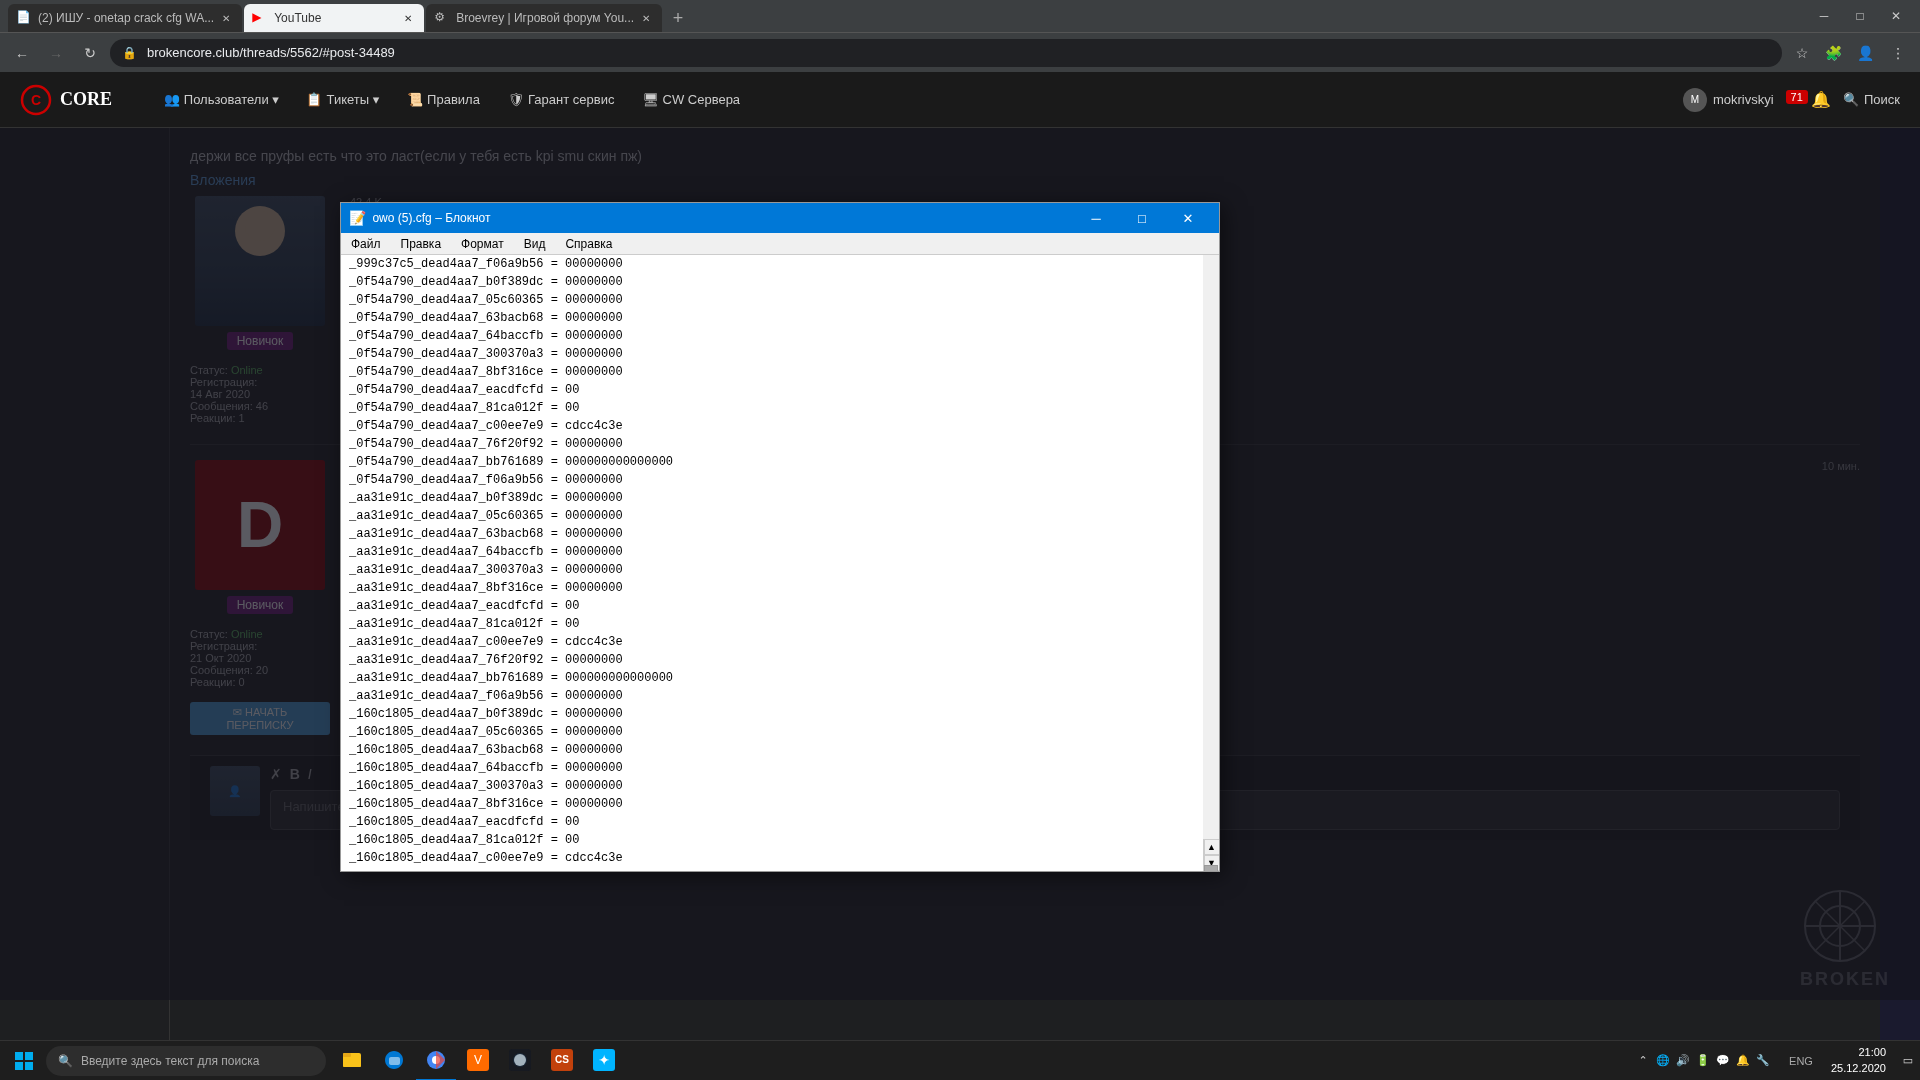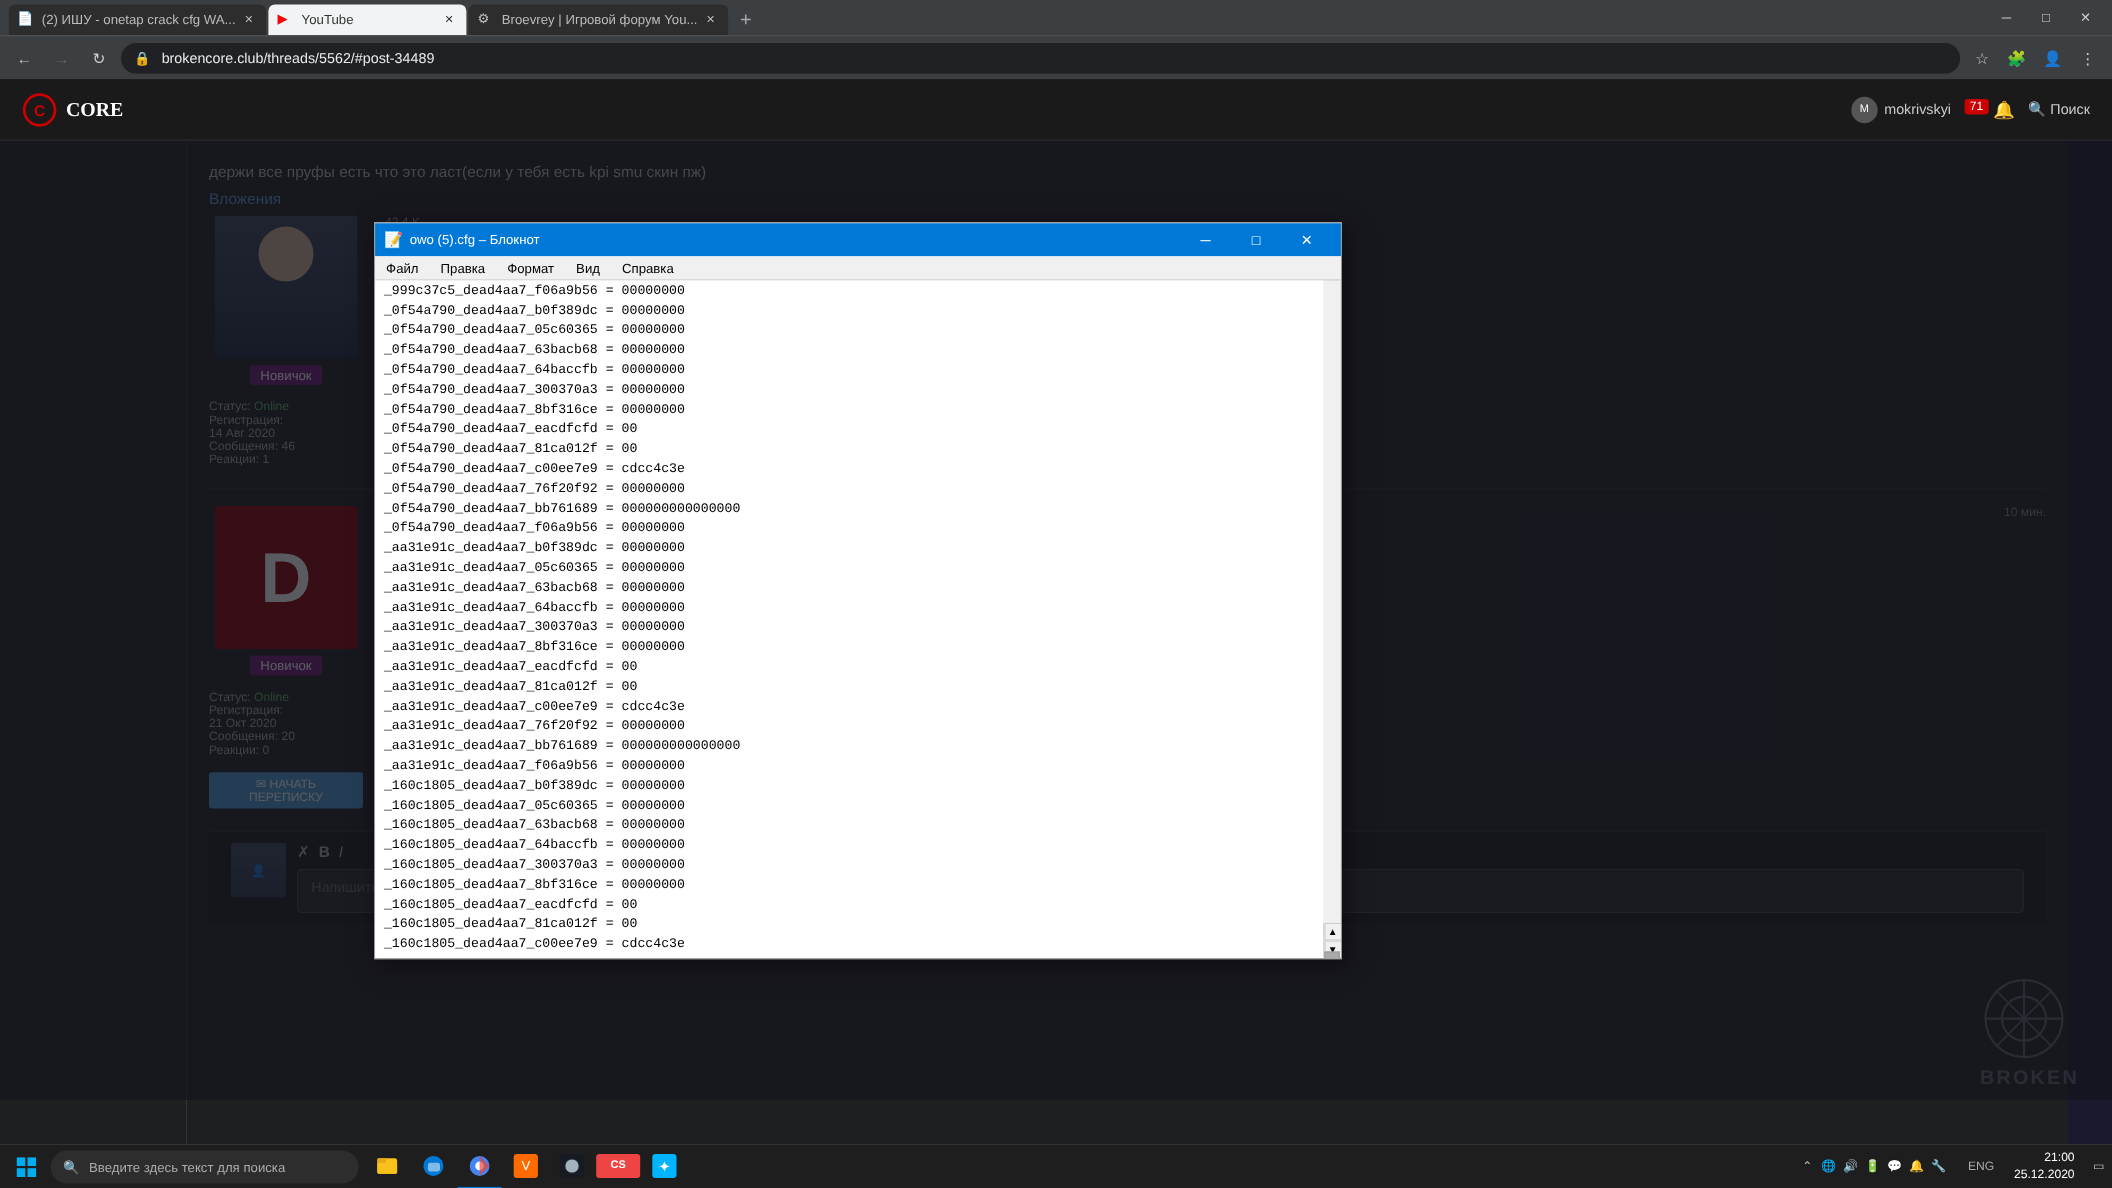--- a/index.html
+++ b/index.html
@@ -173,20 +173,37 @@
     <div class="website">
 
       <div class="site-header">
         <div class="site-logo">
 
           <svg width="32" height="32" viewBox="0 0 32 32">
             <circle cx="16" cy="16" r="14" fill="none" stroke="#cc0000" stroke-width="2.5"></circle>
             <text x="16" y="21" text-anchor="middle" fill="#cc0000" font-size="14" font-weight="bold" font-family="Arial">C</text>
           </svg>
           <span class="logo-text">CORE</span>
+        </div>
+        <div class="nav-menu">
+          <div class="nav-item">
+            <span>👥 Пользователи ▾</span>
+          </div>
+          <div class="nav-item">
+            <span>📋 Тикеты ▾</span>
+          </div>
+          <div class="nav-item">
+            <span>📜 Правила</span>
+          </div>
+          <div class="nav-item">
+            <span>🛡 Гарант сервис</span>
+          </div>
+          <div class="nav-item">
+            <span>🖥 CW Сервера</span>
+          </div>
         </div>
         <div class="nav-right">
           <div class="user-info">
             <div class="user-avatar" style="background:#555; display:flex; align-items:center; justify-content:center; color:white; font-size:10px;">M</div>
             <span>mokrivskyi</span>
           </div>
           <div style="display:flex; align-items:flex-start; gap:4px;">
             <span style="background:#cc0000; color:white; border-radius:3px; padding:1px 5px; font-size:11px;">71</span>
             <span style="color:#ccc; font-size:16px;">🔔</span>
           </div>
@@ -438,21 +455,21 @@
       </div>
       <div class="taskbar-app">
         <div style="width:22px; height:22px; background:#171a21; border-radius:3px; display:flex; align-items:center; justify-content:center;">
           <svg width="16" height="16" viewBox="0 0 16 16">
             <circle cx="8" cy="8" r="7" fill="#1b2838"></circle>
             <path d="M8 2a6 6 0 100 12A6 6 0 008 2z" fill="#c6d4df" opacity="0.8"></path>
           </svg>
         </div>
       </div>
       <div class="taskbar-app">
-        <div style="width:40px; height:22px; background:#ef4444; border-radius:3px; display:flex; align-items:center; justify-content:center; color:white; font-size:10px; font-weight:bold;">CS</div>
+        <div style="width:22px; height:22px; background:#c2410c; border-radius:3px; display:flex; align-items:center; justify-content:center; color:white; font-size:10px; font-weight:bold;">CS</div>
       </div>
       <div class="taskbar-app">
         <div style="width:22px; height:22px; background:#00b4ff; border-radius:3px; display:flex; align-items:center; justify-content:center; color:white; font-size:14px;">✦</div>
       </div>
     </div>
 
     <div class="taskbar-right">
       <div class="sys-tray">
         <div class="tray-icon">⌃</div>
         <div class="tray-icon">🌐</div>

